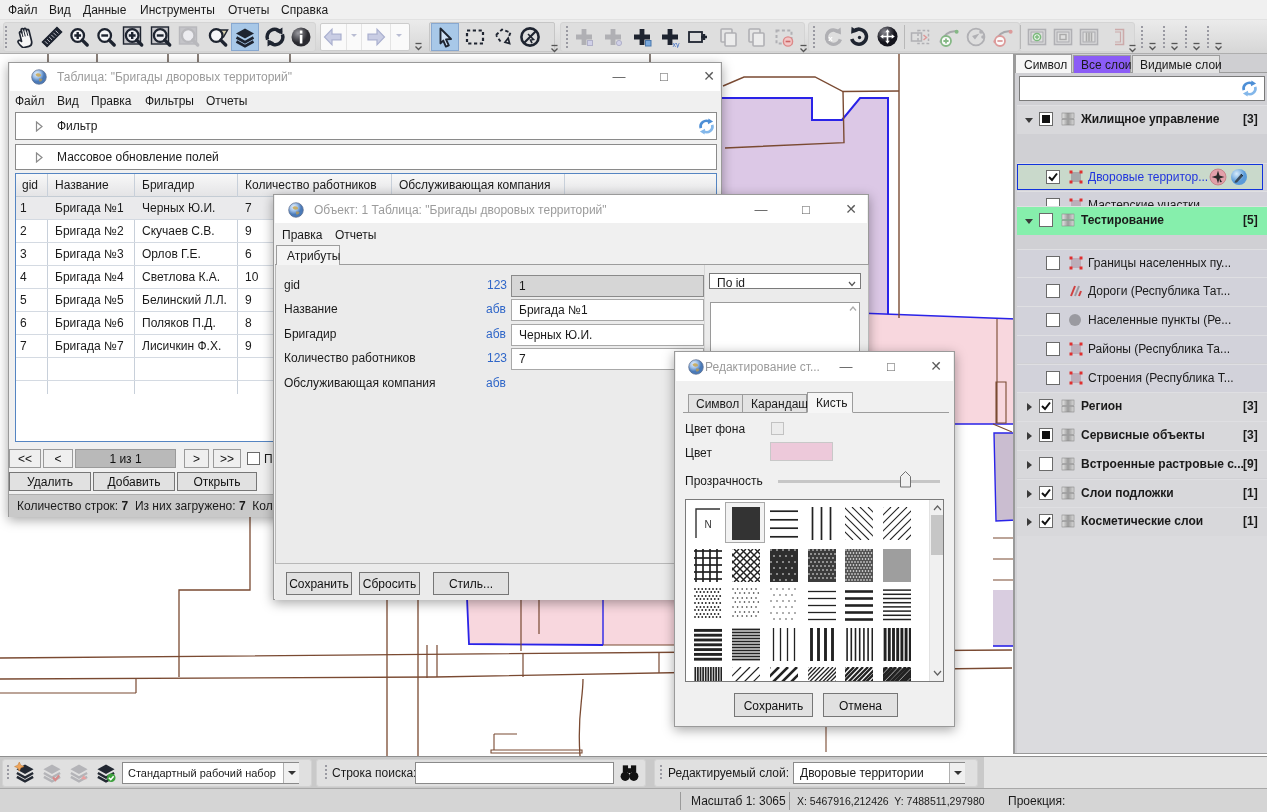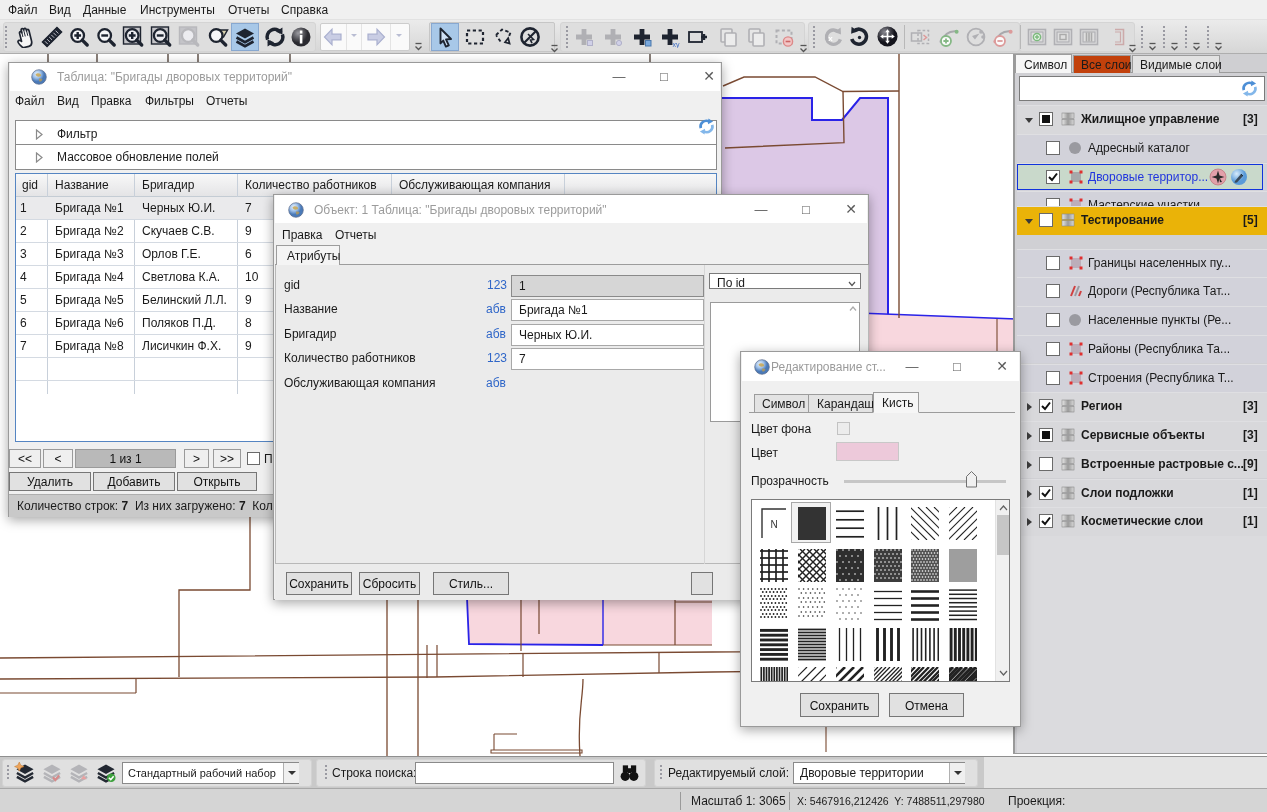--- a/index.html
+++ b/index.html
@@ -300,21 +300,21 @@
 <path d="M583 679 C583 700 577 715 580 756" fill="none" stroke="#7a4a32" stroke-width="1.3"></path>
 <path d="M826 727 V752 M494 734 V750 M494 734 H517 M491 750 h91 v3 h-91 Z" fill="none" stroke="#7a4a32" stroke-width="1.1"></path>
 <path d="M764 653 V677" stroke="#7a4a32" stroke-width="1.1"></path>
 </svg>
   </div>
 <div class="abs" style="left:1013px;top:54px;width:254px;height:700px;background:#d0d0d4;border-left:2px solid #9a9a9a;border-bottom:1px solid #9a9a9a;">
 <div class="abs" style="left:0;top:0;width:252px;height:19px;background:#cfcfd2;border-bottom:1px solid #9c9c9c;"></div>
 <div class="abs" style="left:0;top:0;width:57px;height:19px;background:#f6f6f6;border:1px solid #9c9c9c;border-bottom:none;">
       <span class="lbl" style="left:8px;top:3px;">Символ</span>
     </div>
-<div class="abs" style="left:58px;top:1px;width:58px;height:18px;background:#c2410c;border:1px solid #9c9c9c;border-bottom:none;">
+<div class="abs" style="left:58px;top:1px;width:58px;height:18px;background:#8b5cf6;border:1px solid #9c9c9c;border-bottom:none;">
       <span class="lbl" style="left:7px;top:2px;">Все слои</span>
     </div>
 <div class="abs" style="left:117px;top:1px;width:88px;height:18px;background:#e2e2e2;border:1px solid #9c9c9c;border-bottom:none;">
       <span class="lbl" style="left:7px;top:2px;">Видимые слои</span>
     </div>
 <div class="inp" style="left:4px;top:22px;width:246px;height:25px;border-color:#7a7a7a;"></div>
 <svg class="abs" style="left:226px;top:26px" width="17" height="17" viewBox="0 0 16 16">
       <path d="M2.6 9.5 A5.4 5.4 0 0 1 10.5 3.4" fill="none" stroke="#4d8fd6" stroke-width="2.5"></path>
       <path d="M9.8 0.4 L14.2 3.4 L9.4 5.8 Z" fill="#4d8fd6"></path>
       <path d="M13.4 6.5 A5.4 5.4 0 0 1 5.5 12.6" fill="none" stroke="#83b7ea" stroke-width="2.5"></path>
@@ -334,25 +334,20 @@
             <stop offset="0.5" stop-color="#9a9a9a"></stop>
             <stop offset="1" stop-color="#d8d8d8"></stop>
           </linearGradient>
         </defs>
         <rect x="1" y="1" width="12" height="5.4" fill="url(#dbg6)" stroke="#888" stroke-width="0.6"></rect>
         <rect x="1" y="7.6" width="12" height="5.4" fill="url(#dbg6)" stroke="#888" stroke-width="0.6"></rect>
       </svg>
 <span class="lbl bold" style="left:64px;top:6px;">Жилищное управление</span>
 <span class="lbl bold" style="left:226px;top:6px;">[3]</span>
 </div>
-<div class="abs" style="left:2px;top:79.7px;width:250px;height:28.7px;background:#d2d2da;border-top:1px solid #dfdfe2;">
-<div class="abs" style="left:29px;top:6px;width:14px;height:14px;background:#fff;border:1px solid #6a6a6a;"></div>
-<div class="abs" style="left:52px;top:7px;width:12px;height:12px;border-radius:50%;background:#9a9aa0;"></div>
-<span class="lbl" style="left:71px;top:6px;">Адресный каталог</span>
-</div>
 <div class="abs" style="left:2px;top:108.5px;width:285px;height:28.7px;background:#d2d2da;border-top:1px solid #dfdfe2;">
 <div class="abs" style="left:0px;top:0.5px;width:246px;height:26px;background:#c9d9cb;border:1px solid #1133dd;"></div>
 <div class="abs" style="left:29px;top:6px;width:14px;height:14px;background:#fff;border:1px solid #6a6a6a;">
         <svg class="abs" style="left:0px;top:0px" width="12" height="12" viewBox="0 0 12 12">
           <path d="M2 6 L5 9 L10 2.5" fill="none" stroke="#111" stroke-width="2"></path>
         </svg>
       </div>
 <svg class="abs" style="left:52px;top:6px" width="14" height="14" viewBox="0 0 14 14">
         <rect x="2" y="2" width="10" height="10" fill="#a0a0a6" opacity="0.85"></rect>
         <rect x="0.5" y="0.5" width="3" height="3" fill="#e03030"></rect>
@@ -382,21 +377,21 @@
 <div class="abs" style="left:29px;top:6px;width:14px;height:14px;background:#fff;border:1px solid #6a6a6a;"></div>
 <svg class="abs" style="left:52px;top:6px" width="14" height="14" viewBox="0 0 14 14">
         <rect x="2" y="2" width="10" height="10" fill="#b8a8b4" opacity="0.85"></rect>
         <rect x="0.5" y="0.5" width="3" height="3" fill="#e03030"></rect>
         <rect x="10.5" y="0.5" width="3" height="3" fill="#e03030"></rect>
         <rect x="0.5" y="10.5" width="3" height="3" fill="#e03030"></rect>
         <rect x="10.5" y="10.5" width="3" height="3" fill="#e03030"></rect>
       </svg>
 <span class="lbl" style="left:71px;top:6px;">Мастерские участки</span>
 </div>
-<div class="abs" style="left:2px;top:152px;width:250px;height:28.7px;background:#eab308;border-top:1px solid #dfdfe2;">
+<div class="abs" style="left:2px;top:152px;width:250px;height:28.7px;background:#86efac;border-top:1px solid #dfdfe2;">
 <svg class="abs" style="left:7px;top:9px" width="10" height="10" viewBox="0 0 10 10">
         <path d="M1 3 L9 3 L5 8 Z" fill="#3a3a3a"></path>
       </svg>
 <div class="abs" style="left:22px;top:6px;width:14px;height:14px;background:#fff;border:1px solid #6a6a6a;"></div>
 <svg class="abs" style="left:44px;top:6px" width="14" height="14" viewBox="0 0 14 14">
         <defs>
           <linearGradient id="dbg6" x1="0" x2="1">
             <stop offset="0" stop-color="#e8e8e8"></stop>
             <stop offset="0.5" stop-color="#9a9a9a"></stop>
             <stop offset="1" stop-color="#d8d8d8"></stop>
@@ -582,21 +577,21 @@
     </svg>
 <span class="ttxt" style="left:48px;top:7px;">Таблица: "Бригады дворовых территорий"</span>
 <span class="wbtn" style="left:602px;top:6px;">—</span>
 <span class="wbtn" style="left:647px;top:6px;">□</span>
 <span class="wbtn" style="left:692px;top:5px;font-size:14px;">✕</span>
 <span class="lbl" style="left:6px;top:31px;">Файл</span>
 <span class="lbl" style="left:48px;top:31px;">Вид</span>
 <span class="lbl" style="left:82px;top:31px;">Правка</span>
 <span class="lbl" style="left:136px;top:31px;">Фильтры</span>
 <span class="lbl" style="left:197px;top:31px;">Отчеты</span>
-<div class="abs" style="left:6px;top:57px;width:702px;height:28px;background:#fff;border:1px solid #8a8a8a;">
+<div class="abs" style="left:6px;top:49px;width:702px;height:28px;background:#fff;border:1px solid #8a8a8a;">
       <svg class="abs" style="left:19px;top:8px" width="9" height="11" viewBox="0 0 9 11">
         <path d="M1.5 1 L7 5.5 L1.5 10 Z" fill="none" stroke="#8a8a8a" stroke-width="1.2"></path>
       </svg>
       <span class="lbl" style="left:41px;top:6px;">Фильтр</span>
     </div>
 <svg class="abs" style="left:689px;top:55px" width="17" height="17" viewBox="0 0 16 16">
       <path d="M2.6 9.5 A5.4 5.4 0 0 1 10.5 3.4" fill="none" stroke="#4d8fd6" stroke-width="2.5"></path>
       <path d="M9.8 0.4 L14.2 3.4 L9.4 5.8 Z" fill="#4d8fd6"></path>
       <path d="M13.4 6.5 A5.4 5.4 0 0 1 5.5 12.6" fill="none" stroke="#83b7ea" stroke-width="2.5"></path>
       <path d="M6.2 15.6 L1.8 12.6 L6.6 10.2 Z" fill="#83b7ea"></path>
@@ -650,21 +645,21 @@
 <span class="lbl" style="left:229px;top:4px;">9</span>
 </div>
 <div class="abs" style="left:0;top:138px;width:700px;height:23px;border-bottom:1px solid #d4dae2;">
 <span class="lbl" style="left:4px;top:4px;">6</span>
 <span class="lbl" style="left:39px;top:4px;">Бригада №6</span>
 <span class="lbl" style="left:126px;top:4px;">Поляков П.Д.</span>
 <span class="lbl" style="left:229px;top:4px;">8</span>
 </div>
 <div class="abs" style="left:0;top:161px;width:700px;height:23px;border-bottom:1px solid #d4dae2;">
 <span class="lbl" style="left:4px;top:4px;">7</span>
-<span class="lbl" style="left:39px;top:4px;">Бригада №8</span>
+<span class="lbl" style="left:39px;top:4px;">Бригада №7</span>
 <span class="lbl" style="left:126px;top:4px;">Лисичкин Ф.Х.</span>
 <span class="lbl" style="left:229px;top:4px;">9</span>
 </div>
 <div class="abs" style="left:0;top:184px;width:700px;height:23px;border-bottom:1px solid #d4dae2;">
 </div>
 </div>
 <div class="btn" style="left:0px;top:386px;width:32px;height:19px;background:#efefef;border-color:#9a9a9a;padding-top:2px;">&lt;&lt;</div>
 <div class="btn" style="left:34px;top:386px;width:30px;height:19px;background:#efefef;border-color:#9a9a9a;padding-top:2px;">&lt;</div>
 <div class="btn" style="left:66px;top:386px;width:101px;height:19px;background:#b9b9b9;border-color:#9a9a9a;padding-top:2px;">1 из 1</div>
 <div class="btn" style="left:175px;top:386px;width:25px;height:19px;background:#efefef;border-color:#9a9a9a;padding-top:2px;">&gt;</div>
@@ -737,21 +732,21 @@
           <path d="M1 4.5 L4 1 L7 4.5" fill="none" stroke="#aaa" stroke-width="1.2"></path>
         </svg>
       </div>
 </div>
 <div class="abs" style="left:1px;top:369px;width:594px;height:36px;background:#ebebeb;"></div>
 <div class="btn" style="left:12px;top:377px;width:66px;height:23px;padding-top:4px;">Сохранить</div>
 <div class="btn" style="left:85px;top:377px;width:61px;height:23px;padding-top:4px;">Сбросить</div>
 <div class="btn" style="left:159px;top:377px;width:76px;height:23px;padding-top:4px;">Стиль...</div>
 <div class="btn" style="left:417px;top:377px;width:22px;height:23px;"></div>
 </div>
-<div class="win" style="left:740px;top:351px;width:281px;height:376px;">
+<div class="win" style="left:674px;top:351px;width:281px;height:376px;">
 <div class="tbar" style="height:29px;"></div>
 <svg class="abs" style="left:13px;top:7px" width="16" height="16" viewBox="0 0 16 16">
       <defs>
         <radialGradient id="g137" cx="35%" cy="30%">
           <stop offset="0%" stop-color="#e8f2fc"></stop>
           <stop offset="55%" stop-color="#9fc0e8"></stop>
           <stop offset="100%" stop-color="#4a7ab8"></stop>
         </radialGradient>
       </defs>
       <circle cx="8" cy="8" r="7.3" fill="url(#g137)" stroke="#5a6a8a" stroke-width="0.7"></circle>

